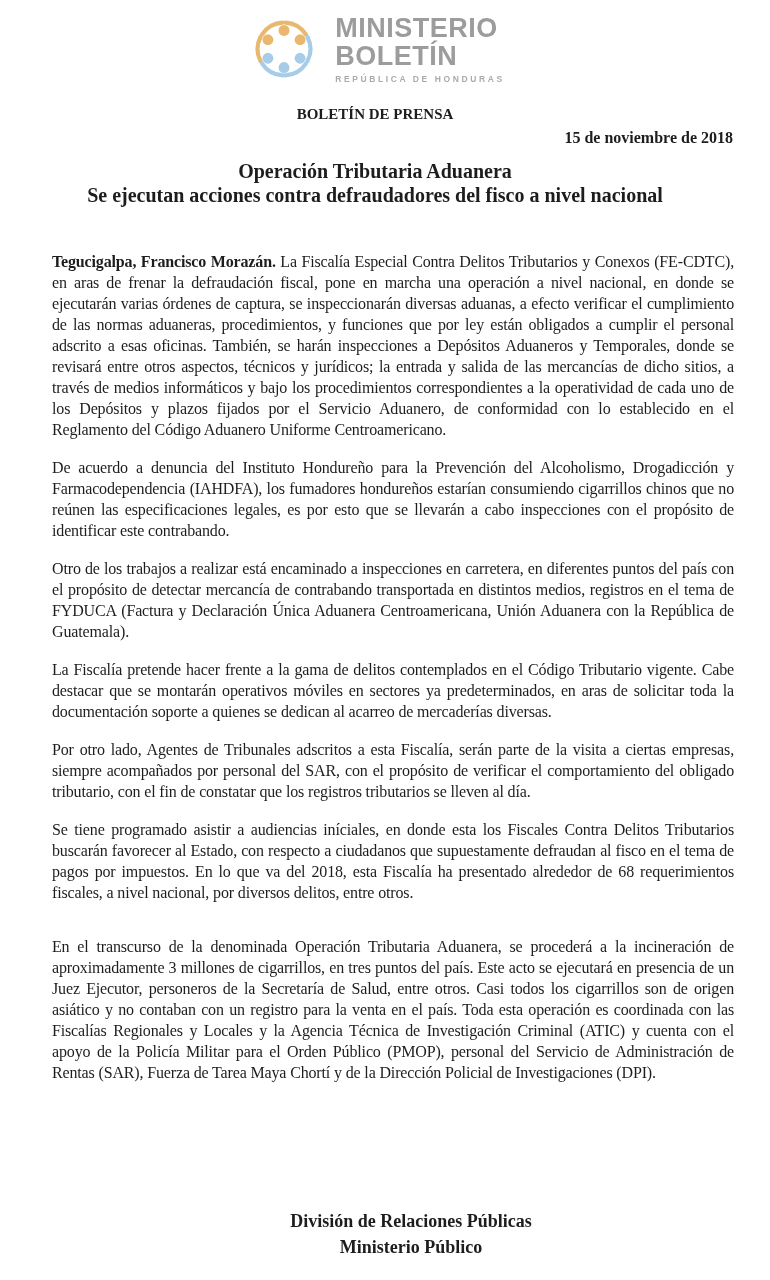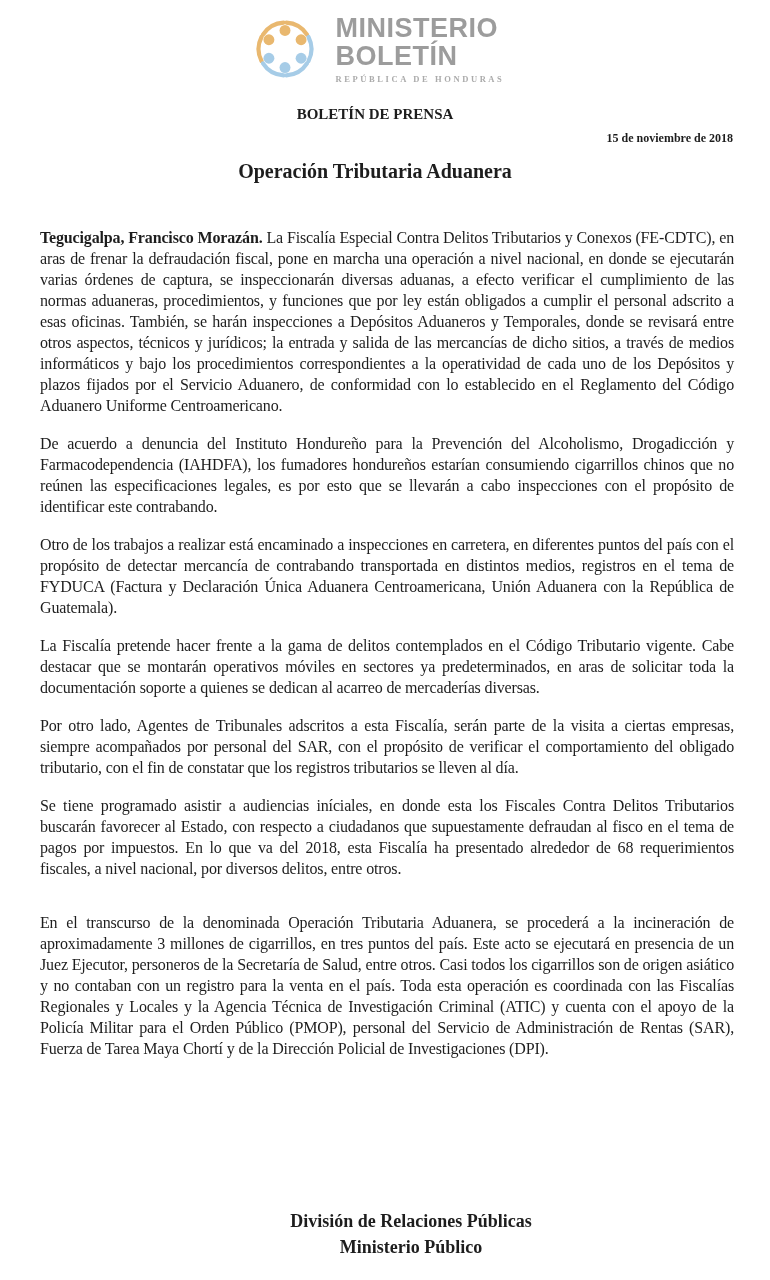--- a/index.html
+++ b/index.html
@@ -25,39 +25,39 @@
   .logo-text { display:flex; flex-direction:column; }
   .wordmark {
     font-family:"Liberation Sans", sans-serif;
     font-weight:600;
     color:#9c9c9c;
     font-size:27px;
     line-height:28px;
     letter-spacing:0.5px;
   }
   .tagline {
-    font-family:Liberation Serif, serif;
+    font-family:Liberation Sans, sans-serif;
     font-weight:bold;
     font-size:8.5px;
     letter-spacing:2.6px;
     color:#ababab;
     margin-top:4px;
   }
   
   .bulletin-title {
     text-align:center;
     font-weight:bold;
     font-size:15px;
     line-height:23px;
     margin-top:15px;
   }
   .date-line {
     text-align:right;
     font-weight:bold;
-    font-size:12px;
+    font-size:16px;
     line-height:20px;
     padding-right:17px;
     margin-top:2px;
   }
   .op-title {
     text-align:center;
     font-weight:bold;
     font-size:20px;
     line-height:23px;
     margin-top:12px;
@@ -71,21 +71,21 @@
   }
   
   .body-text {
     margin-top:44px;
     padding:0 16px 0 40px;
     font-size:16px;
     line-height:21px;
     text-align:justify;
     letter-spacing:-0.15px;
   }
-  .body-text p { margin:0 0 17px 0; }
+  .body-text p { margin:0 0 17px 12px; }
   .body-text p.extra-gap { margin-top:33px; }
   .lead-bold { font-weight:bold; }
   
   .footer {
     position:absolute;
     top:1208px;
     left:0;
     width:100%;
     text-align:center;
     font-weight:bold;
@@ -119,20 +119,21 @@
     <div class="logo-text">
       <div class="wordmark">MINISTERIO</div>
       <div class="wordmark">BOLETÍN</div>
       <div class="tagline">REPÚBLICA DE HONDURAS</div>
     </div>
   </div>
 
   <div class="bulletin-title">BOLETÍN DE PRENSA</div>
   <div class="date-line">15 de noviembre de 2018</div>
   <div class="op-title">Operación Tributaria Aduanera</div>
+  <div class="subtitle">Se ejecutan acciones contra defraudadores del fisco a nivel nacional</div>
 
   <div class="body-text">
     <p><span class="lead-bold">Tegucigalpa, Francisco Morazán.</span><span> La Fiscalía Especial Contra Delitos Tributarios y Conexos (FE-CDTC), en aras de frenar la defraudación fiscal, pone en marcha una operación a nivel nacional, en donde se ejecutarán varias órdenes de captura, se inspeccionarán diversas aduanas, a efecto verificar el cumplimiento de las normas aduaneras, procedimientos, y funciones que por ley están obligados a cumplir el personal adscrito a esas oficinas. También, se harán inspecciones a Depósitos Aduaneros y Temporales, donde se revisará entre otros aspectos, técnicos y jurídicos; la entrada y salida de las mercancías de dicho sitios, a través de medios informáticos y bajo los procedimientos correspondientes a la operatividad de cada uno de los Depósitos y plazos fijados por el Servicio Aduanero, de conformidad con lo establecido en el Reglamento del Código Aduanero Uniforme Centroamericano.</span></p>
     <p>De acuerdo a denuncia del Instituto Hondureño para la Prevención del Alcoholismo, Drogadicción y Farmacodependencia (IAHDFA), los fumadores hondureños estarían consumiendo cigarrillos chinos que no reúnen las especificaciones legales, es por esto que se llevarán a cabo inspecciones con el propósito de identificar este contrabando.</p>
     <p>Otro de los trabajos a realizar está encaminado a inspecciones en carretera, en diferentes puntos del país con el propósito de detectar mercancía de contrabando transportada en distintos medios, registros en el tema de FYDUCA (Factura y Declaración Única Aduanera Centroamericana, Unión Aduanera con la República de Guatemala).</p>
     <p>La Fiscalía pretende hacer frente a la gama de delitos contemplados en el Código Tributario vigente. Cabe destacar que se montarán operativos móviles en sectores ya predeterminados, en aras de solicitar toda la documentación soporte a quienes se dedican al acarreo de mercaderías diversas.</p>
     <p>Por otro lado, Agentes de Tribunales adscritos a esta Fiscalía, serán parte de la visita a ciertas empresas, siempre acompañados por personal del SAR, con el propósito de verificar el comportamiento del obligado tributario, con el fin de constatar que los registros tributarios se lleven al día.</p>
     <p>Se tiene programado asistir a audiencias iníciales, en donde esta los Fiscales Contra Delitos Tributarios buscarán favorecer al Estado, con respecto a ciudadanos que supuestamente defraudan al fisco en el tema de pagos por impuestos. En lo que va del 2018, esta Fiscalía ha presentado alrededor de 68 requerimientos fiscales, a nivel nacional, por diversos delitos, entre otros.</p>
     <p class="extra-gap">En el transcurso de la denominada Operación Tributaria Aduanera, se procederá a la incineración de aproximadamente 3 millones de cigarrillos, en tres puntos del país. Este acto se ejecutará en presencia de un Juez Ejecutor, personeros de la Secretaría de Salud, entre otros. Casi todos los cigarrillos son de origen asiático y no contaban con un registro para la venta en el país. Toda esta operación es coordinada con las Fiscalías Regionales y Locales y la Agencia Técnica de Investigación Criminal (ATIC) y cuenta con el apoyo de la Policía Militar para el Orden Público (PMOP), personal del Servicio de Administración de Rentas (SAR), Fuerza de Tarea Maya Chortí y de la Dirección Policial de Investigaciones (DPI).</p>
   </div>

